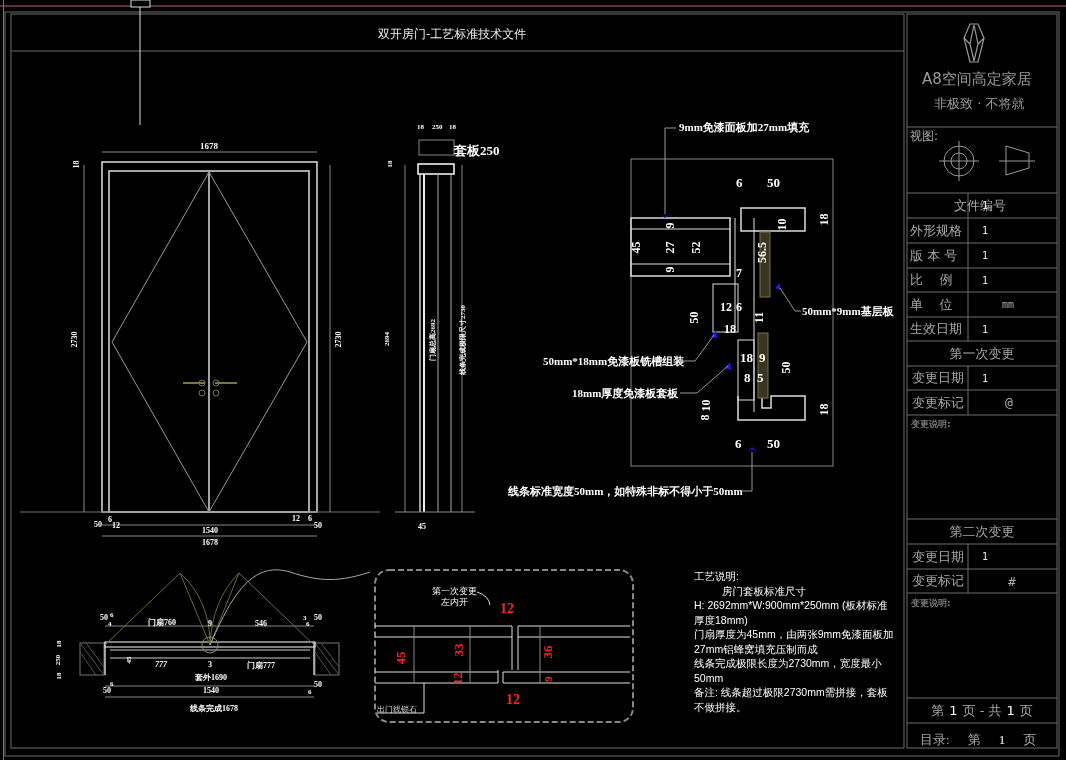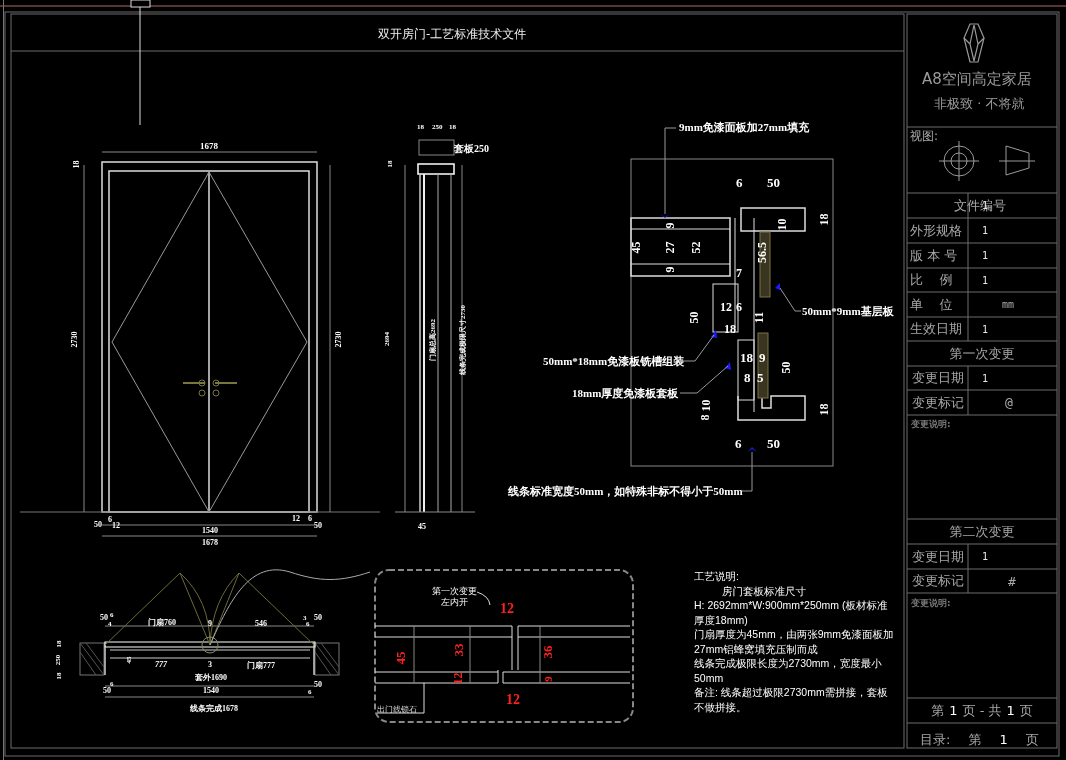--- a/index.html
+++ b/index.html
@@ -206,21 +206,21 @@
 <div class="tb-val" style="left:1008px;top:569px;height:24px;font-size:13px;color:#aaa;">#</div>
 <div class="txt" style="left:911px;top:597px;font-size:9px;font-weight:bold;color:#777;">变更说明:</div>
 
 <div class="tb-cell" style="left:907px;top:698px;width:150px;height:25px;justify-content:center;gap:5px;">
   <span>第</span>
   <span style="color:#fff;">1</span>
   <span>页 - 共</span>
   <span style="color:#fff;">1</span>
   <span>页</span>
 </div>
-<div class="tb-cell" style="left:920px;top:723px;height:33px;gap:18px;">
+<div class="tb-cell" style="left:920px;top:723px;height:33px;gap:18px;font-family:Liberation Serif, serif;">
   <span>目录:</span>
   <span>第</span>
   <span style="color:#fff;">1</span>
   <span>页</span>
 </div>
 
 <div class="txt dim" style="left:200px;top:141px;font-size:9px;">1678</div>
 <div class="txt dim" style="left:72px;top:160px;font-size:8px;transform:rotate(-90deg);">18</div>
 <div class="txt dim" style="left:66px;top:335px;font-size:8px;transform:rotate(-90deg);">2730</div>
 <div class="txt dim" style="left:330px;top:335px;font-size:8px;transform:rotate(-90deg);">2730</div>
@@ -229,21 +229,21 @@
 <div class="txt dim" style="left:112px;top:521px;font-size:8px;">12</div>
 <div class="txt dim" style="left:292px;top:514px;font-size:8px;">12</div>
 <div class="txt dim" style="left:308px;top:514px;font-size:8px;">6</div>
 <div class="txt dim" style="left:314px;top:521px;font-size:8px;">50</div>
 <div class="txt dim" style="left:202px;top:526px;font-size:8px;">1540</div>
 <div class="txt dim" style="left:202px;top:538px;font-size:8px;">1678</div>
 
 <div class="txt dim" style="left:417px;top:123px;font-size:7px;">18</div>
 <div class="txt dim" style="left:432px;top:123px;font-size:7px;">250</div>
 <div class="txt dim" style="left:449px;top:123px;font-size:7px;">18</div>
-<div class="txt dim" style="left:422px;top:142px;font-size:10px;padding-left:32px;">套板250</div>
+<div class="txt dim" style="left:422px;top:142px;font-size:13px;padding-left:32px;">套板250</div>
 <div class="txt dim" style="left:386px;top:160px;font-size:7px;transform:rotate(-90deg);">18</div>
 <div class="txt dim" style="left:380px;top:335px;font-size:7px;transform:rotate(-90deg);">2694</div>
 <div class="txt dim" style="left:412px;top:335px;font-size:7px;transform:rotate(-90deg);">门扇总高2692</div>
 <div class="txt dim" style="left:428px;top:335px;font-size:7px;transform:rotate(-90deg);">线条完成极限尺寸2730</div>
 <div class="txt dim" style="left:418px;top:522px;font-size:8px;">45</div>
 
 <div class="txt dim" style="left:679px;top:120px;font-size:11px;">9mm免漆面板加27mm填充</div>
 <div class="txt dim" style="left:736px;top:175px;font-size:13px;">6</div>
 <div class="txt dim" style="left:767px;top:175px;font-size:13px;">50</div>
 <div class="txt dim" style="left:818px;top:212px;font-size:12px;transform:rotate(-90deg);">18</div>

